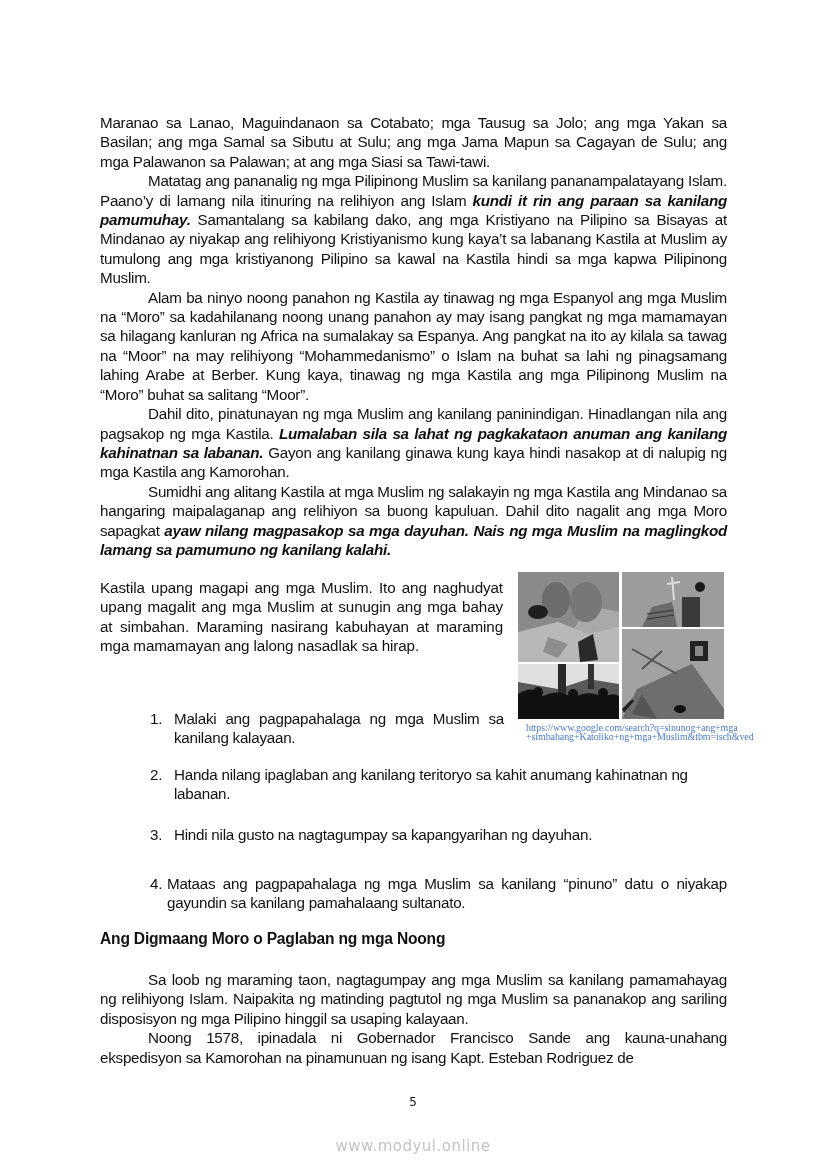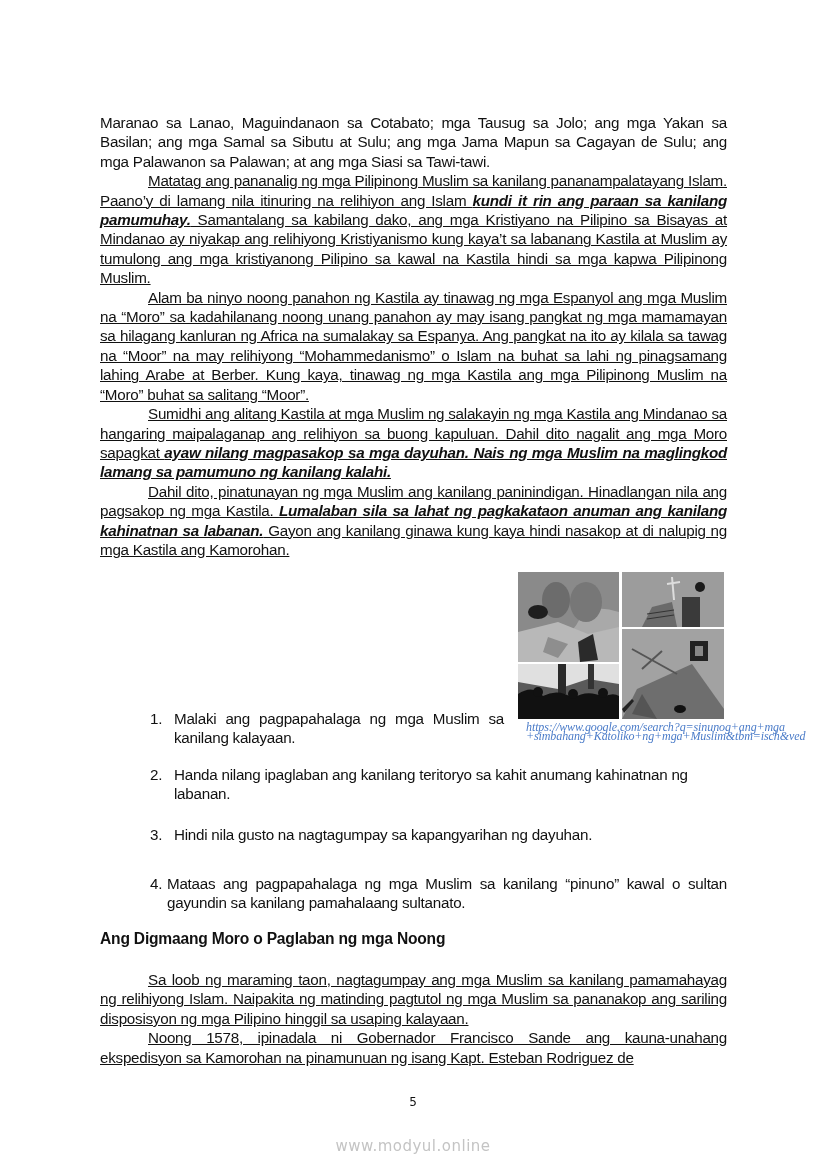--- a/index.html
+++ b/index.html
@@ -8,21 +8,21 @@
     position: absolute; left: 0; top: 12px; width: 826px; height: 1169px;
     background: #ffffff; color: #111111;
     font-family: "Liberation Sans", sans-serif;
   }
   .body-text {
     position: absolute; left: 100px; width: 627px;
     font-size: 15.2px; line-height: 19.4px; letter-spacing: -0.25px;
     text-align: justify;
   }
   .body-text p { margin: 0; }
-  .indent { text-indent: 48px; text-decoration: underline; }
+  .indent { text-indent: 48px; }
   .bi { font-weight: bold; font-style: italic; }
   .narrow-text {
     position: absolute; left: 100px; width: 403px;
     font-size: 15.2px; line-height: 19.4px; letter-spacing: -0.1px;
     text-align: justify;
   }
   .narrow-text p { margin: 0; }
   .list-item {
     position: absolute; font-size: 15.2px; line-height: 19.4px; letter-spacing: -0.25px;
   }
@@ -33,63 +33,64 @@
     font-size: 15.6px; font-weight: bold; letter-spacing: -0.2px;
   }
   .collage {
     position: absolute; left: 517px; top: 559px; width: 208px; height: 149px;
     background: #ffffff;
   }
   .panel { position: absolute; overflow: hidden; }
   .panel svg { display: block; width: 100%; height: 100%; }
   .caption {
     position: absolute; left: 526px; top: 711px; width: 205px;
-    font-family: "Liberation Serif", serif; font-size: 12px; line-height: 9.4px;
-    color: #4a7bc8; letter-spacing: -0.1px; white-space: nowrap; font-style: italic;
+    font-family: "Liberation Serif", serif; font-size: 10px; line-height: 9.4px;
+    color: #4a7bc8; letter-spacing: -0.1px; white-space: nowrap;
   }
   .page-number {
     position: absolute; left: 0; width: 826px; top: 1083px; text-align: center;
     font-family: "DejaVu Sans", sans-serif; font-size: 12px; color: #111111;
   }
   .watermark {
     position: absolute; left: 0; width: 826px; top: 1125px; text-align: center;
     font-family: "DejaVu Sans", sans-serif; font-size: 15px; color: #c4c4c4; letter-spacing: 0.5px;
   }
 </style>
 </head>
 <body>
 
 <div class="page">
 
   <div class="body-text" style="top:101px;">
     <p><span>Maranao sa Lanao, Maguindanaon sa Cotabato; mga Tausug sa Jolo; ang mga Yakan sa Basilan; ang mga Samal sa Sibutu at Sulu; ang mga Jama Mapun sa Cagayan de Sulu; ang mga Palawanon sa Palawan; at ang mga Siasi sa Tawi-tawi.</span></p>
     <p class="indent"><span>Matatag ang pananalig ng mga Pilipinong Muslim sa kanilang pananampalatayang Islam. Paano’y di lamang nila itinuring na relihiyon ang Islam </span><span class="bi">kundi it rin ang paraan sa kanilang pamumuhay.</span><span> Samantalang sa kabilang dako, ang mga Kristiyano na Pilipino sa Bisayas at Mindanao ay niyakap ang relihiyong Kristiyanismo kung kaya’t sa labanang Kastila at Muslim ay tumulong ang mga kristiyanong Pilipino sa kawal na Kastila hindi sa mga kapwa Pilipinong Muslim.</span></p>
     <p class="indent"><span>Alam ba ninyo noong panahon ng Kastila ay tinawag ng mga Espanyol ang mga Muslim na “Moro” sa kadahilanang noong unang panahon ay may isang pangkat ng mga mamamayan sa hilagang kanluran ng Africa na sumalakay sa Espanya. Ang pangkat na ito ay kilala sa tawag na “Moor” na may relihiyong “Mohammedanismo” o Islam na buhat sa lahi ng pinagsamang lahing Arabe at Berber. Kung kaya, tinawag ng mga Kastila ang mga Pilipinong Muslim na “Moro” buhat sa salitang “Moor”.</span></p>
+    <p class="indent"><span>Dahil dito, pinatunayan ng mga Muslim ang kanilang paninindigan. Hinadlangan nila ang pagsakop ng mga Kastila. </span><span class="bi">Lumalaban sila sa lahat ng pagkakataon anuman ang kanilang kahinatnan sa labanan.</span><span> Gayon ang kanilang ginawa kung kaya hindi nasakop at di nalupig ng mga Kastila ang Kamorohan.</span></p>
     <p class="indent"><span>Sumidhi ang alitang Kastila at mga Muslim ng salakayin ng mga Kastila ang Mindanao sa hangaring maipalaganap ang relihiyon sa buong kapuluan. Dahil dito nagalit ang mga Moro sapagkat </span><span class="bi">ayaw nilang magpasakop sa mga dayuhan. Nais ng mga Muslim na maglingkod lamang sa pamumuno ng kanilang kalahi.</span></p>
-    <p class="indent"><span>Dahil dito, pinatunayan ng mga Muslim ang kanilang paninindigan. Hinadlangan nila ang pagsakop ng mga Kastila. </span><span class="bi">Lumalaban sila sa lahat ng pagkakataon anuman ang kanilang kahinatnan sa labanan.</span><span> Gayon ang kanilang ginawa kung kaya hindi nasakop at di nalupig ng mga Kastila ang Kamorohan.</span></p>
   </div>
 
   <div class="narrow-text" style="top:566px;">
+    <p>Kastila upang magapi ang mga Muslim. Ito ang naghudyat upang magalit ang mga Muslim at sunugin ang mga bahay at simbahan. Maraming nasirang kabuhayan at maraming mga mamamayan ang lalong nasadlak sa hirap.</p>
   </div>
 
   <div class="list-item" style="left:150px; top:697px; width:355px;">
     <span class="num">1.</span>
     <span class="txt" style="left:24px; width:330px; text-align:justify;">Malaki ang pagpapahalaga ng mga Muslim sa kanilang kalayaan.</span>
   </div>
   <div class="list-item" style="left:150px; top:753px; width:580px;">
     <span class="num">2.</span>
     <span class="txt" style="left:24px; width:556px;">Handa nilang ipaglaban ang kanilang teritoryo sa kahit anumang kahinatnan ng labanan.</span>
   </div>
   <div class="list-item" style="left:150px; top:813px; width:580px;">
     <span class="num">3.</span>
     <span class="txt" style="left:24px; width:556px;">Hindi nila gusto na nagtagumpay sa kapangyarihan ng dayuhan.</span>
   </div>
   <div class="list-item" style="left:150px; top:862px; width:580px;">
     <span class="num">4.</span>
-    <span class="txt" style="left:17px; width:560px; text-align:justify;">Mataas ang pagpapahalaga ng mga Muslim sa kanilang “pinuno” kawal o sultan gayundin sa kanilang pamahalaang sultanato.</span>
+    <span class="txt" style="left:17px; width:560px; text-align:justify;">Mataas ang pagpapahalaga ng mga Muslim sa kanilang “pinuno” datu o niyakap gayundin sa kanilang pamahalaang sultanato.</span>
   </div>
 
   <div class="heading">Ang Digmaang Moro o Paglaban ng mga Noong</div>
 
   <div class="body-text" style="top:958px;">
     <p class="indent">Sa loob ng maraming taon, nagtagumpay ang mga Muslim sa kanilang pamamahayag ng relihiyong Islam. Naipakita ng matinding pagtutol ng mga Muslim sa pananakop ang sariling disposisyon ng mga Pilipino hinggil sa usaping kalayaan.</p>
     <p class="indent">Noong 1578, ipinadala ni Gobernador Francisco Sande ang kauna-unahang ekspedisyon sa Kamorohan na pinamunuan ng isang Kapt. Esteban Rodriguez de</p>
   </div>
 
   <div class="collage">

